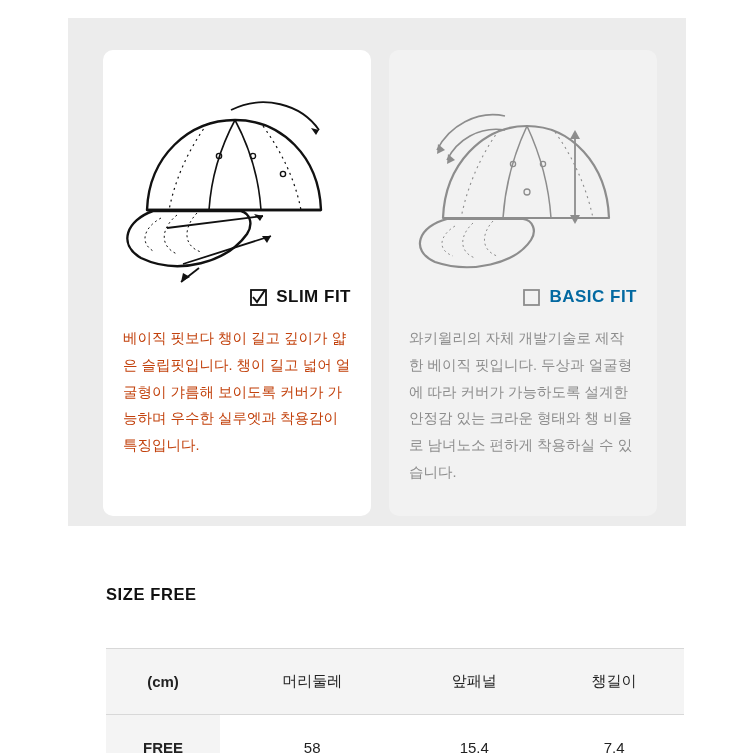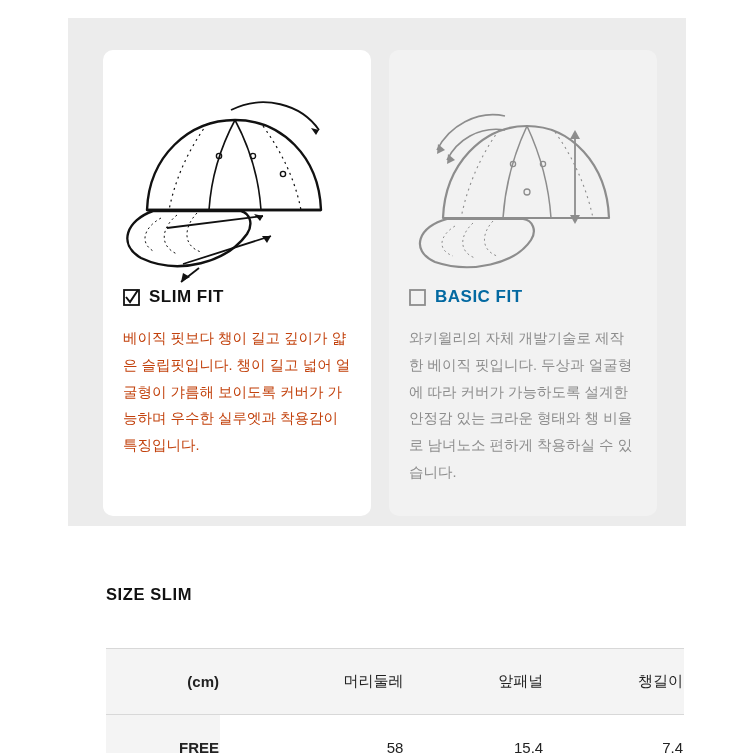--- a/index.html
+++ b/index.html
@@ -32,21 +32,21 @@
     box-sizing: border-box;
   }
   .card {
     width: 268px;
     background: #ffffff;
     border-radius: 10px;
     box-sizing: border-box;
     padding: 18px 20px 30px 20px;
     display: flex;
     flex-direction: column;
-    align-items: flex-start;
+    align-items: flex-end;
   }
   .card.muted { background: #f2f2f2; }
 
   .cap-art {
     width: 228px;
     height: 215px;
     display: block;
   }
 
   .fit-title {
@@ -95,21 +95,21 @@
     left: 106px;
     top: 648px;
     width: 578px;
     border-collapse: collapse;
     font-size: 15px;
   }
   .size-table td, .size-table th {
     border-top: 1px solid #d8d8d8;
     border-bottom: 1px solid #d8d8d8;
     height: 63px;
-    text-align: right;
+    text-align: center;
     font-weight: normal;
     color: #222;
   }
   .size-table thead td {
     background: #f4f4f4;
     font-weight: normal;
     font-size: 15px;
   }
   .size-table td.first-col {
     background: #f4f4f4;
@@ -207,21 +207,21 @@
         </span>
         <span>BASIC FIT</span>
       </div>
 
       <div class="fit-desc muted-desc">와키윌리의 자체 개발기술로 제작한 베이직 핏입니다. 두상과 얼굴형에 따라 커버가 가능하도록 설계한 안정감 있는 크라운 형태와 챙 비율로 남녀노소 편하게 착용하실 수 있습니다.</div>
     </div>
 
   </div>
 </div>
 
-<div class="size-info-title">SIZE SLIM</div>
+<div class="size-info-title">SIZE FREE</div>
 
 <table class="size-table">
   <thead>
     <tr>
       <td class="first-col">(cm)</td>
       <td>머리둘레</td>
       <td>앞패널</td>
       <td>챙길이</td>
     </tr>
   </thead>

